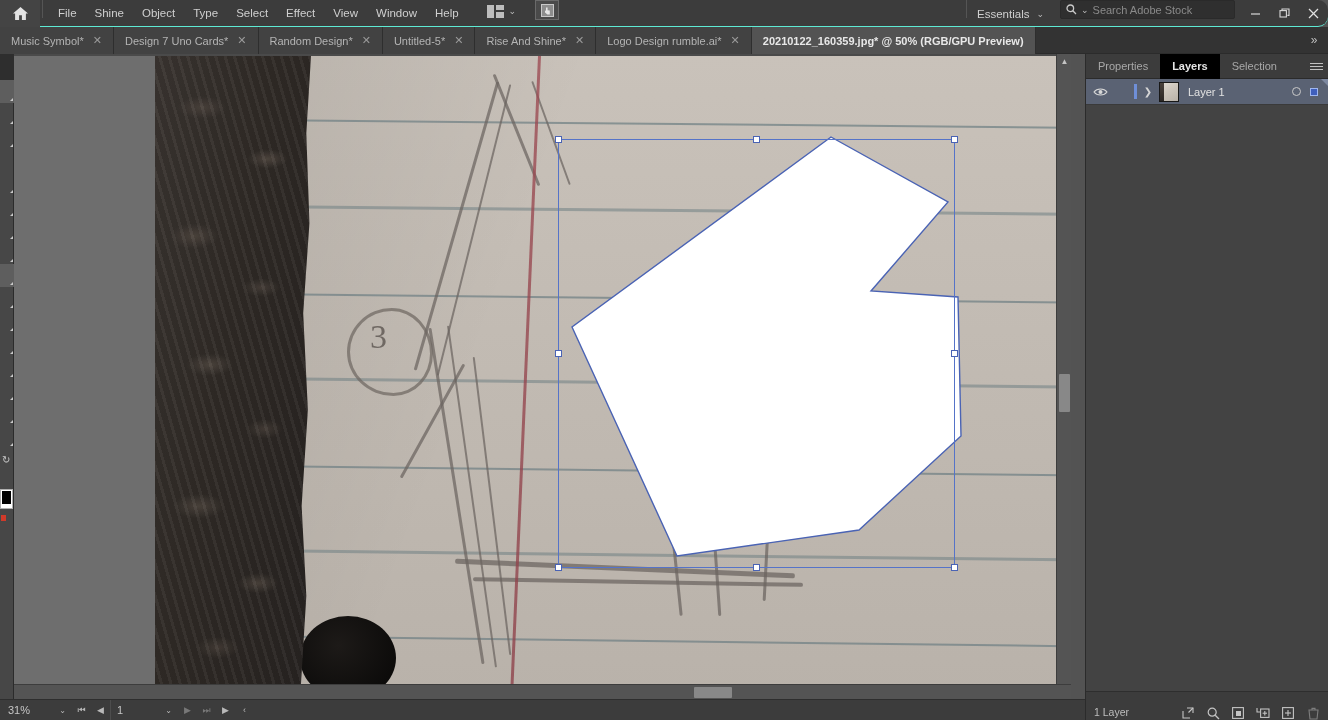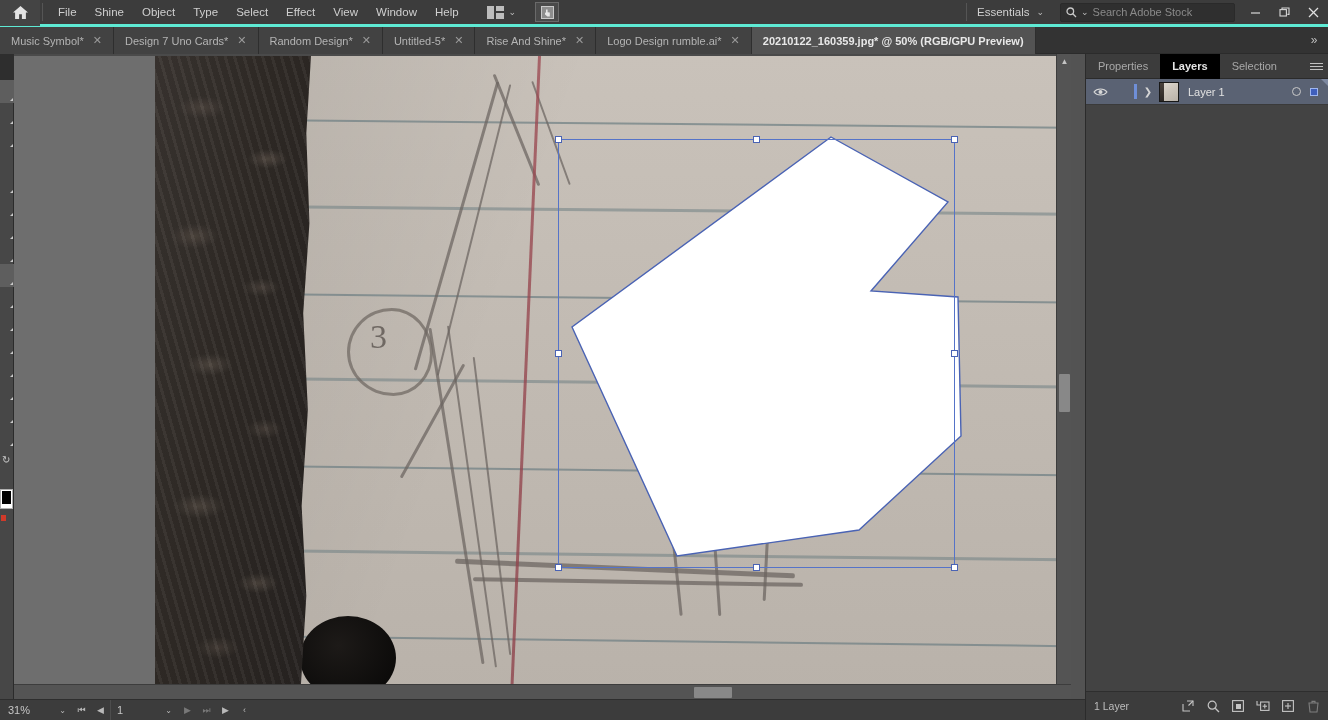--- a/index.html
+++ b/index.html
@@ -10,22 +10,23 @@
     font-size:11px;
     color:#c8c8c8;
     -webkit-font-smoothing:antialiased;
   }
   #app { position:relative; width:1328px; height:720px; }
 
   
   .menubar {
     position:absolute; left:0; top:0; width:1328px; height:27px;
     background:#3c3c3c;
-    display:flex; align-items:center;
-    border-bottom:3px solid #5eead4;
+    display:flex; 
+    border-bottom:1px solid #5eead4;
+    border-radius:10px;
   }
   .home-btn {
     width:40px; height:27px; display:flex; align-items:center; justify-content:center;
     background:#444;
   }
   .home-btn svg { display:block; }
   .menu-sep { width:1px; height:18px; background:#555; margin:0 6px 0 2px; }
   .menu-item {
     padding:0 9px; height:27px; line-height:27px;
     color:#cfcfcf; font-size:11.5px; white-space:nowrap; cursor:default;
@@ -244,21 +245,21 @@
   }
   .lr-sel { position:absolute; right:10px; width:8px; height:8px; background:#3f5fbd; border:1px solid #9fb6ef; }
   .lr-corner {
     position:absolute; right:0; top:0; width:0;height:0;
     border-top:7px solid #7d88a0; border-left:7px solid transparent;
   }
 
   .layerfooter {
     position:absolute; left:0; right:0; bottom:0; height:21px;
     background:#3c3c3c; border-top:1px solid #2e2e2e;
-    display:flex; align-items:center; padding:14px 8px;
+    display:flex; align-items:flex-start; padding:14px 8px;
     font-size:10.5px; color:#bdbdbd;
   }
   .lf-icons { margin-left:auto; display:flex; align-items:center; gap:11px; }
   .lf-ico { width:14px; height:14px; display:flex; align-items:center; justify-content:center; }
 </style>
 </head>
 <body>
 
 <div id="app">
 

